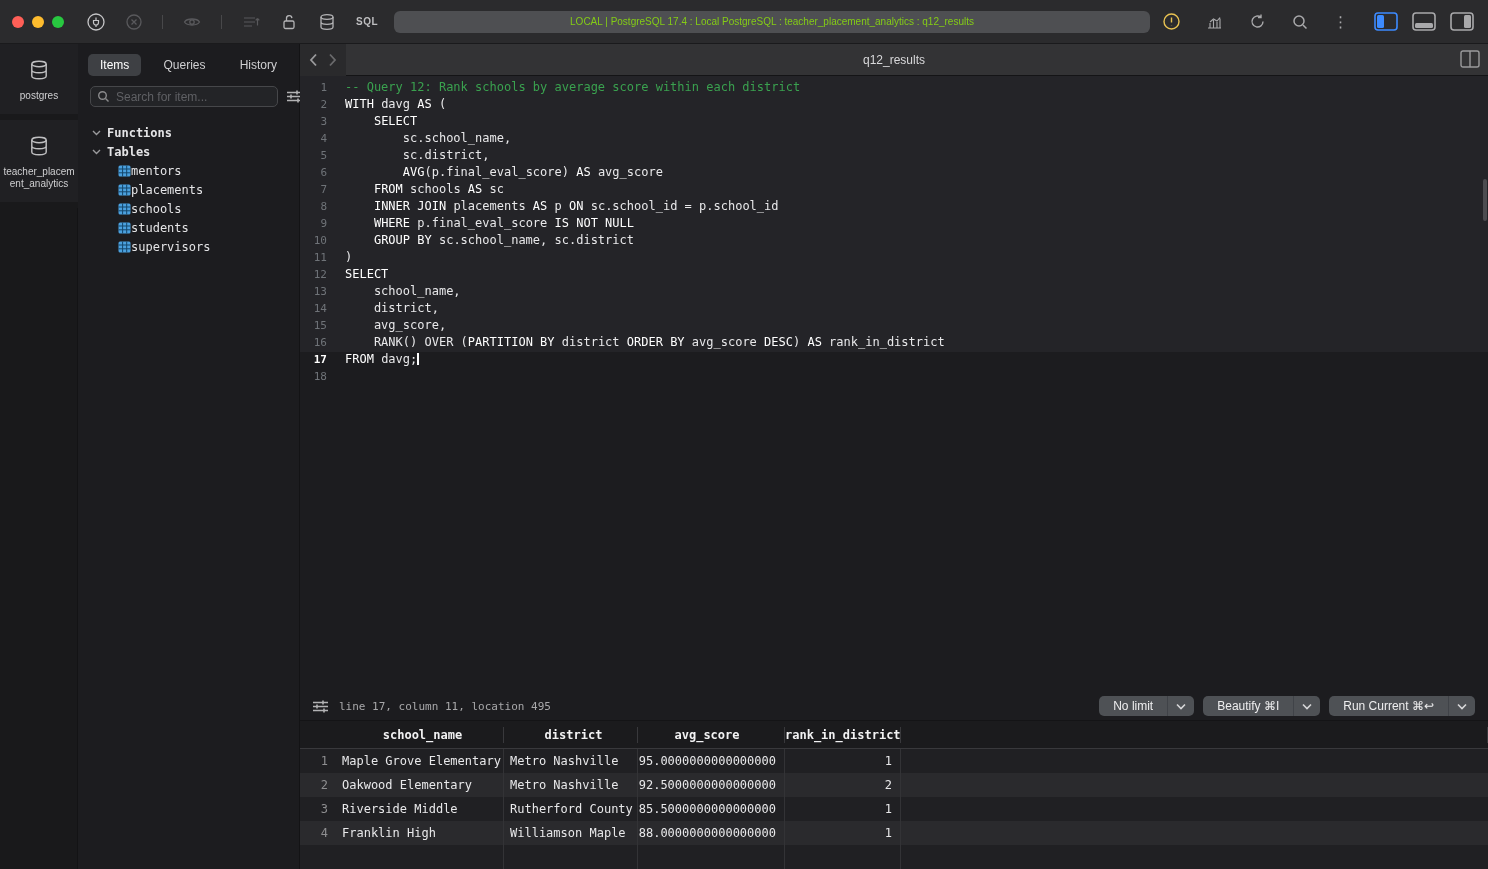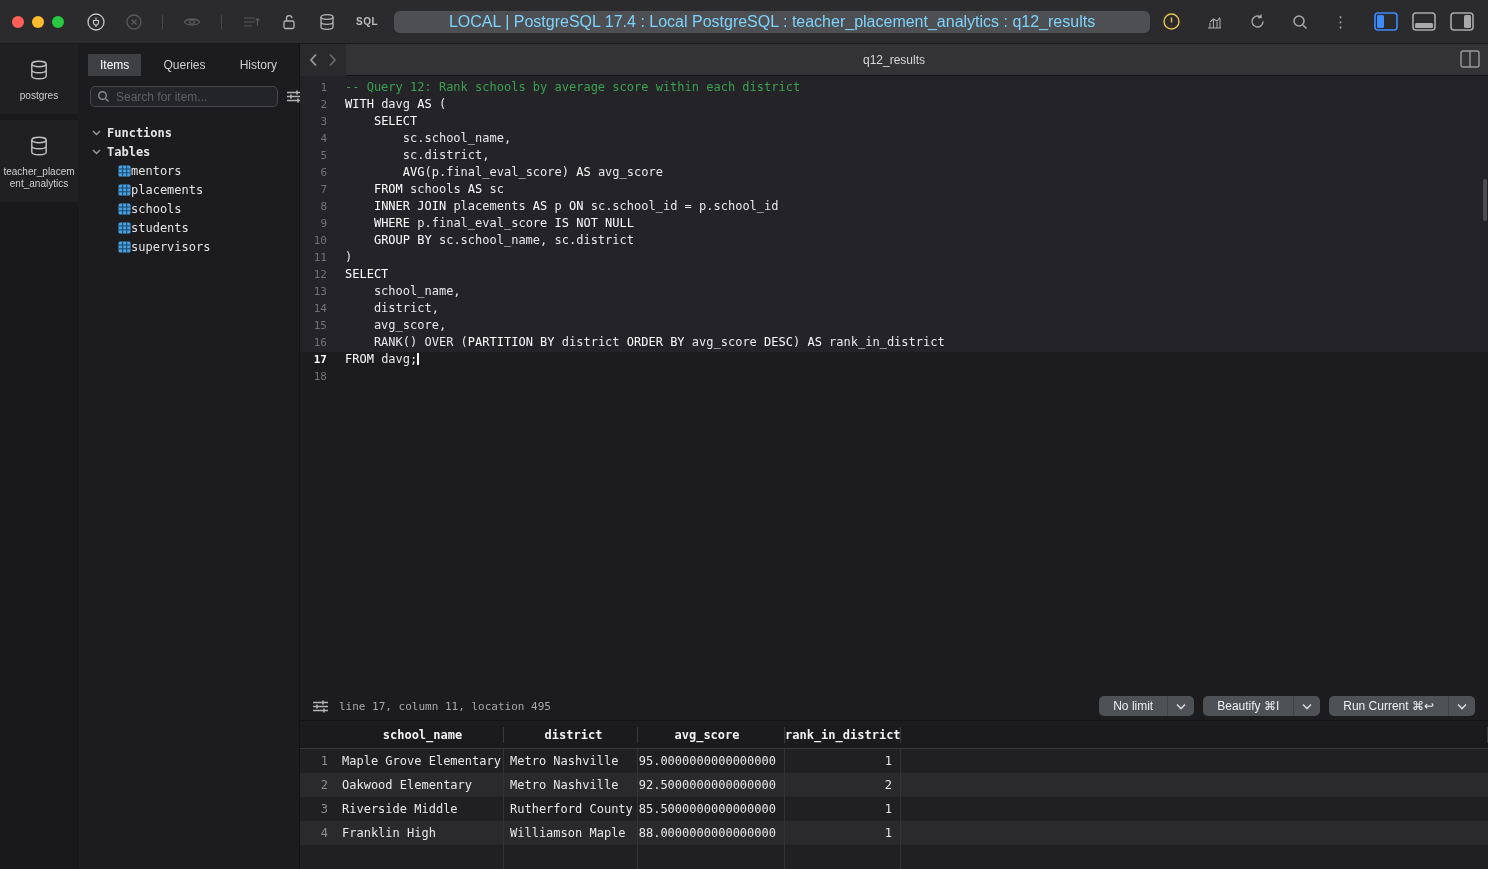--- a/index.html
+++ b/index.html
@@ -9,37 +9,37 @@
 
   
   .titlebar { height:44px; background:#2b2b2d; display:flex; align-items:center; border-bottom:1px solid #1a1a1c; }
   .traffic { display:flex; gap:8px; margin-left:12px; }
   .tl { width:12px; height:12px; border-radius:50%; }
   .tb-icons { display:flex; align-items:center; gap:19px; margin-left:22px; }
   .tb-sep { width:1px; height:14px; background:#48484a; }
   .icn { display:flex; align-items:center; justify-content:center; }
   .sql-badge { font-size:10px; font-weight:bold; color:#bfbfc1; letter-spacing:.5px; }
   .title-pill { flex:1; margin-left:16px; margin-right:12px; height:22px; background:#4e4f52; border-radius:6px;
-                display:flex; align-items:center; justify-content:center; font-size:16px; color:#7dd3fc; }
+                display:flex; align-items:center; justify-content:center; font-size:10px; color:#84cc16; }
   .tb-right { display:flex; align-items:center; gap:24px; margin-right:14px; }
   .layout-group { display:flex; align-items:center; gap:14px; margin-left:2px; }
 
   
   .body { display:flex; height:839px; }
 
   
   .rail { width:78px; background:#19191b; border-right:1px solid #131315; }
   .conn-cell { width:78px; padding:14px 2px 12px 2px; background:#202023; border-bottom:6px solid #19191b;
                display:flex; flex-direction:column; align-items:center; gap:8px; cursor:default; }
   .conn-name { font-size:10px; line-height:12px; color:#cfcfd1; text-align:center; word-break:break-all; width:72px; }
 
   
   .sidebar { width:222px; background:#1c1c1f; border-right:1px solid #131315; padding-top:10px; }
   .side-tabs { display:flex; align-items:center; justify-content:space-between; padding:0 10px; }
-  .side-tab { font-size:12px; color:#cfcfd1; padding:4px 12px; border-radius:0; }
+  .side-tab { font-size:12px; color:#cfcfd1; padding:4px 12px; border-radius:5px; }
   .side-tab.active { background:#3e4044; color:#ffffff; }
   .search-row { display:flex; align-items:center; gap:8px; margin:10px 10px 0 12px; }
   .search-box { flex:1; display:flex; align-items:center; gap:6px; height:21px; background:#232427;
                 border:1px solid #46474a; border-radius:5px; padding:0 6px; }
   .search-box input { flex:1; background:transparent; border:none; outline:none; color:#d8d8da; font-size:12px;
                       font-family:"Liberation Sans", sans-serif; }
   .search-box input::placeholder { color:#5f6064; }
   .tree { margin-top:16px; font-family:"DejaVu Sans Mono", monospace; font-size:12px; }
   .tree-group { display:flex; align-items:center; gap:6px; height:19px; padding-left:14px; color:#e4e4e6; font-weight:bold; }
   .tree-item { display:flex; align-items:center; height:19px; padding-left:40px; color:#e4e4e6; }

